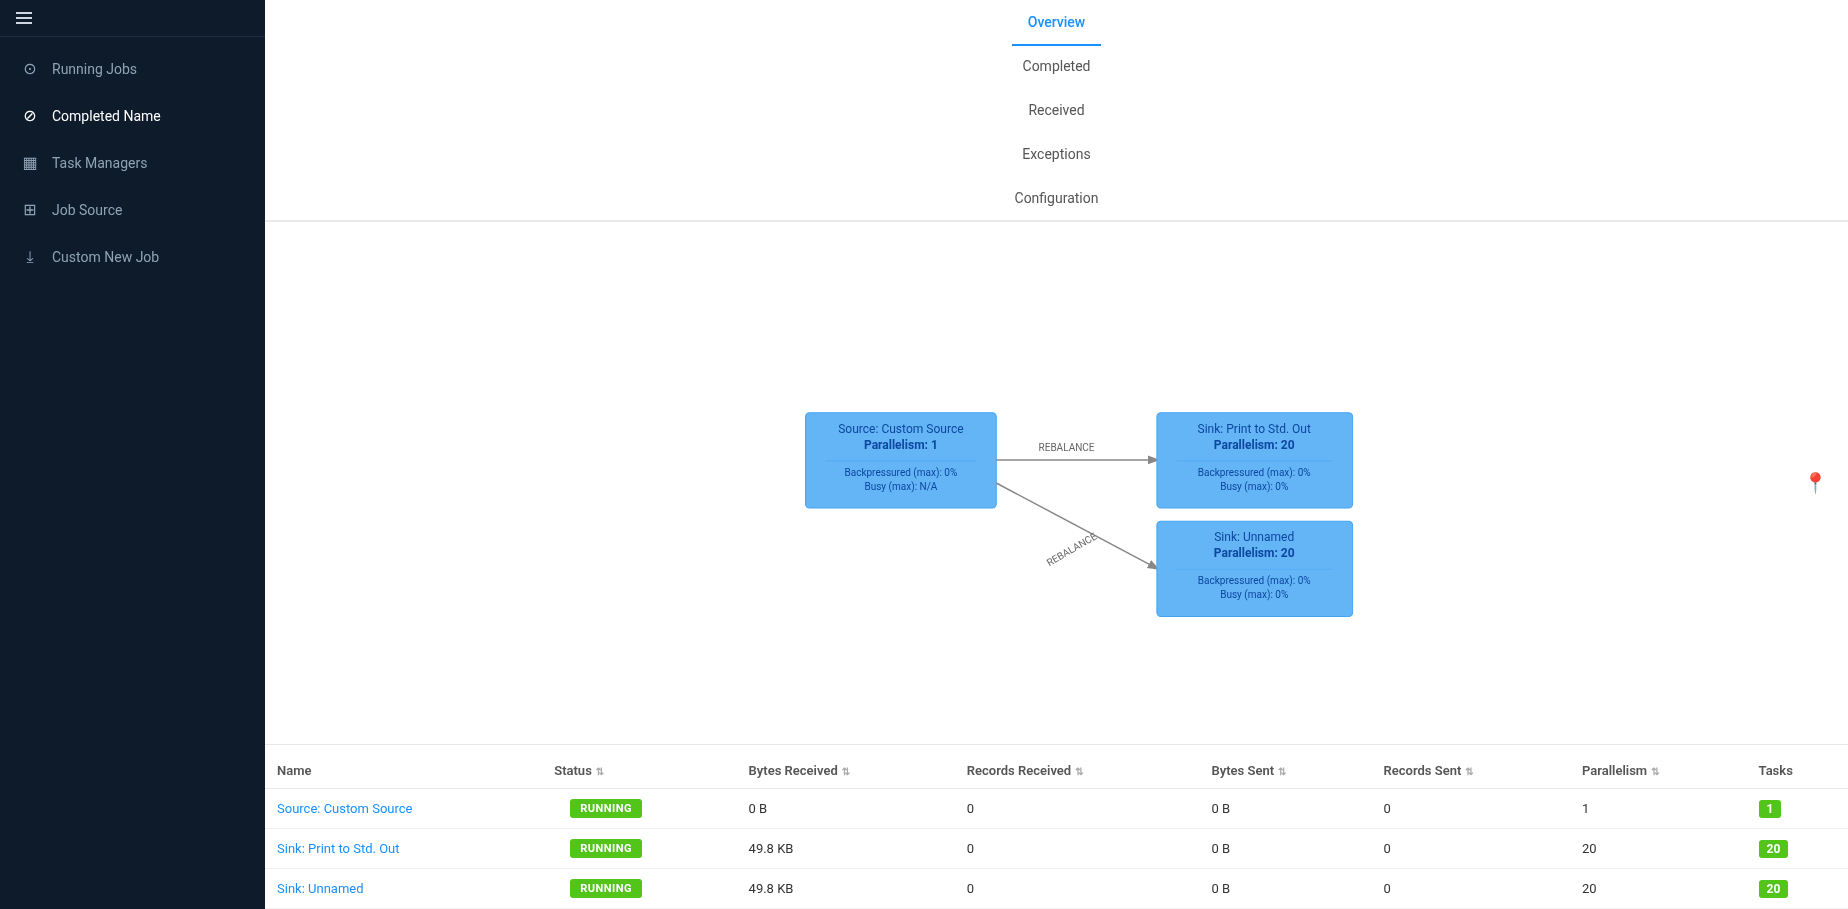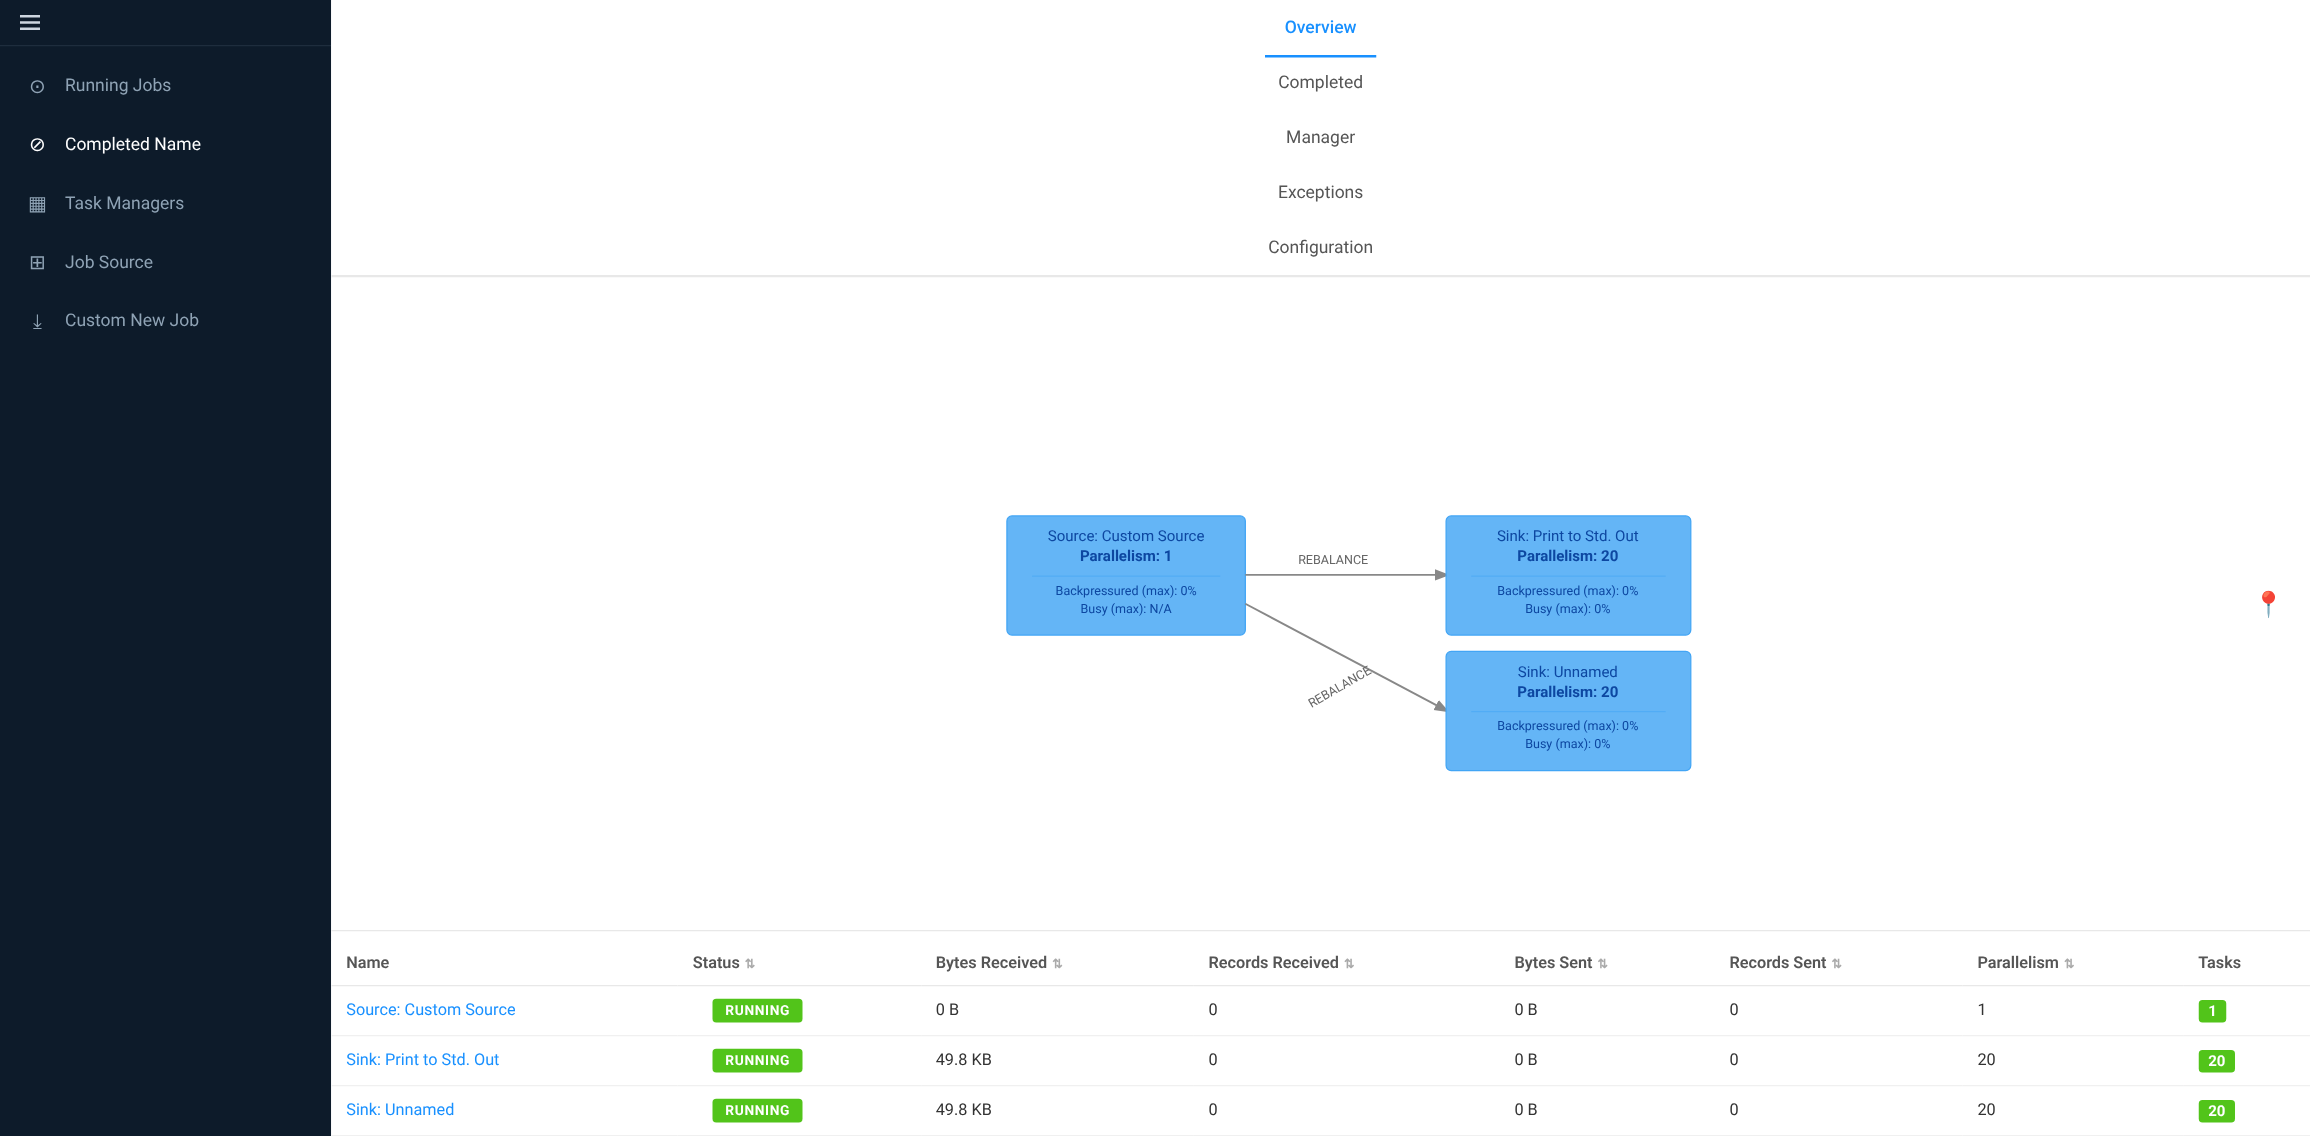--- a/index.html
+++ b/index.html
@@ -199,21 +199,21 @@
         <span>Custom New Job</span>
       </div>
     </div>
 </nav>
 
 <div class="main">
 
   <div class="tabs-bar" id="tabs-bar">
       <div class="tab active">Overview</div>
       <div class="tab">Completed</div>
-      <div class="tab">Manager</div>
+      <div class="tab">Received</div>
       <div class="tab">Exceptions</div>
       <div class="tab">Configuration</div>
     </div>
 
   <div class="graph-area">
     <svg class="graph-svg-container" viewBox="0 0 1200 520" preserveAspectRatio="xMidYMid meet">
 
       <g transform="translate(350,190)">
         <rect class="node-box" width="190" height="95" rx="4" ry="4" fill="#64b5f6" stroke="#42a5f5" stroke-width="1"></rect>
         <text x="95" y="20" text-anchor="middle" font-size="12" fill="#0d47a1" id="src-title">Source: Custom Source</text>

